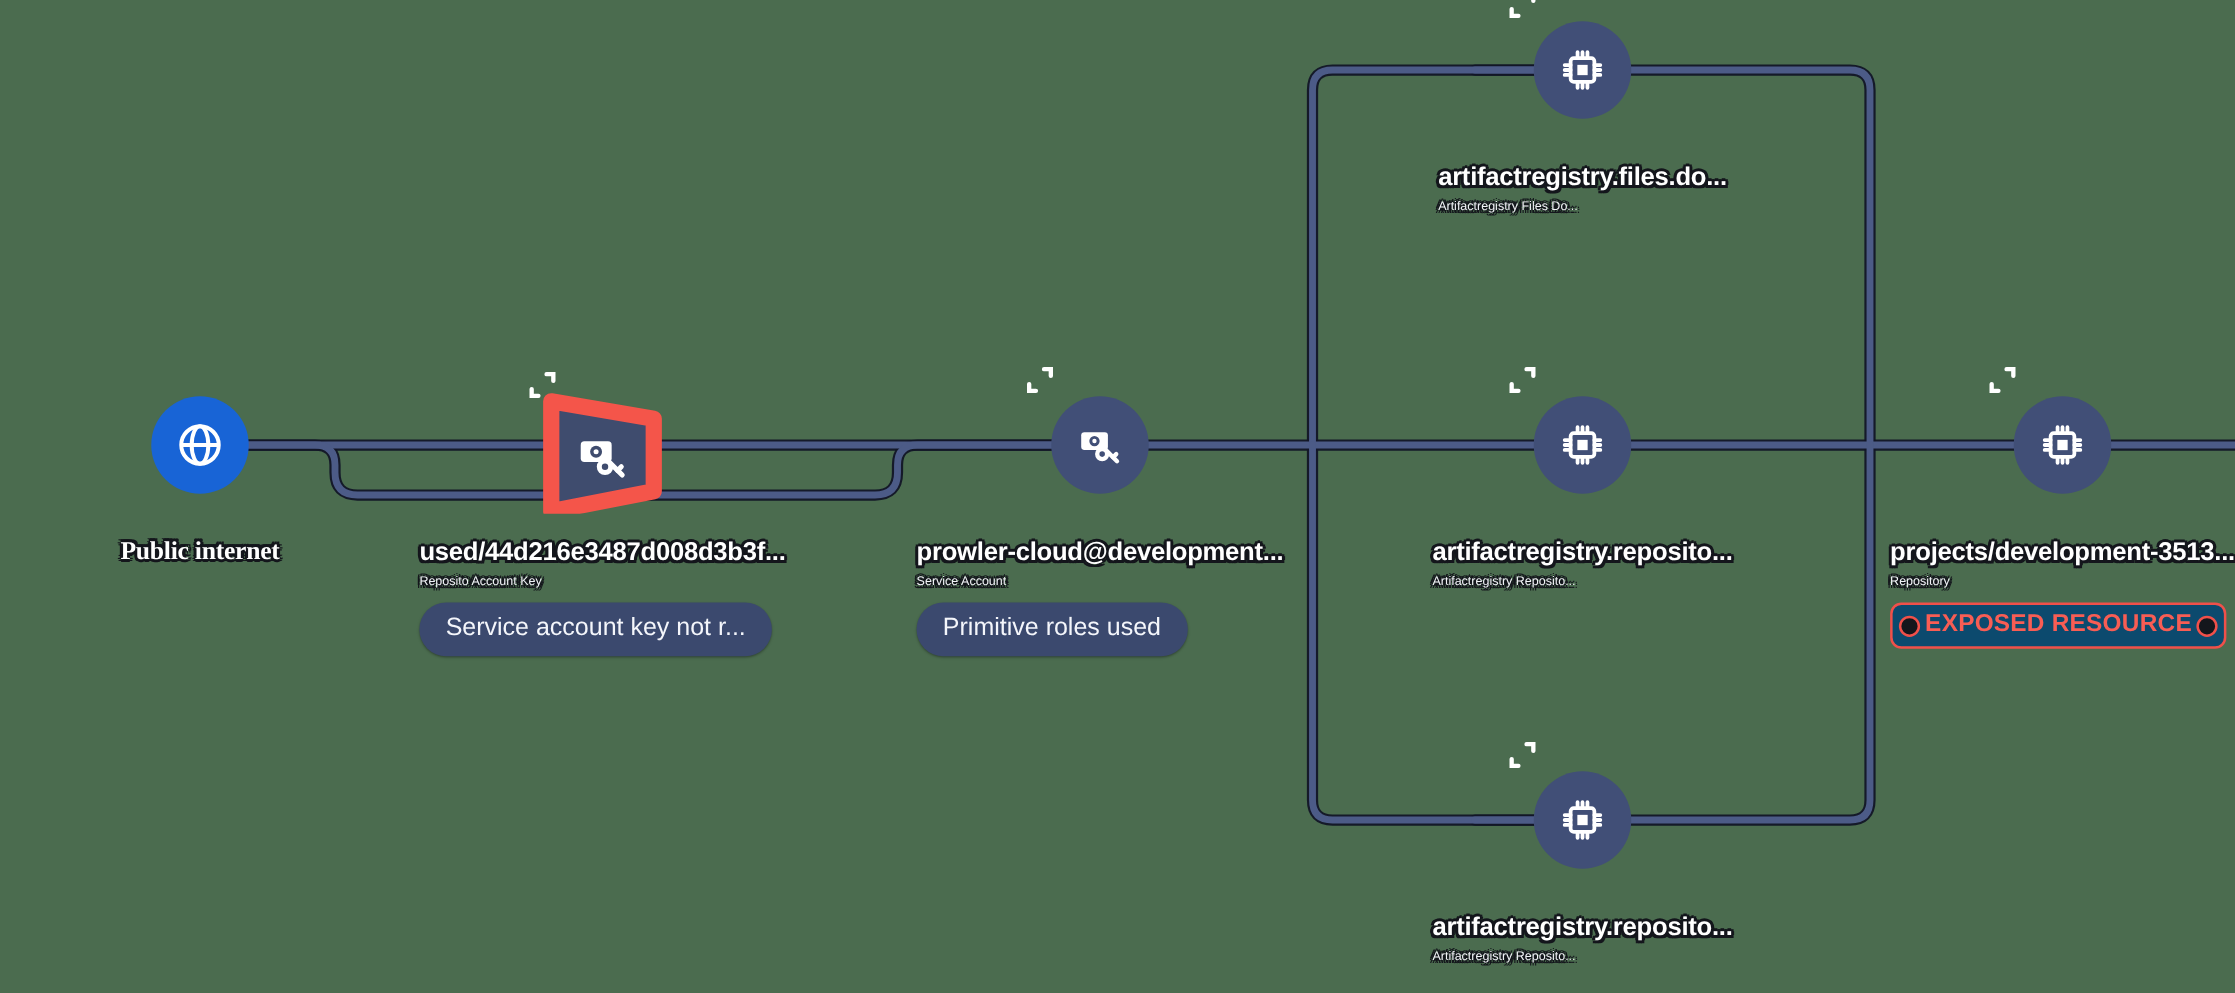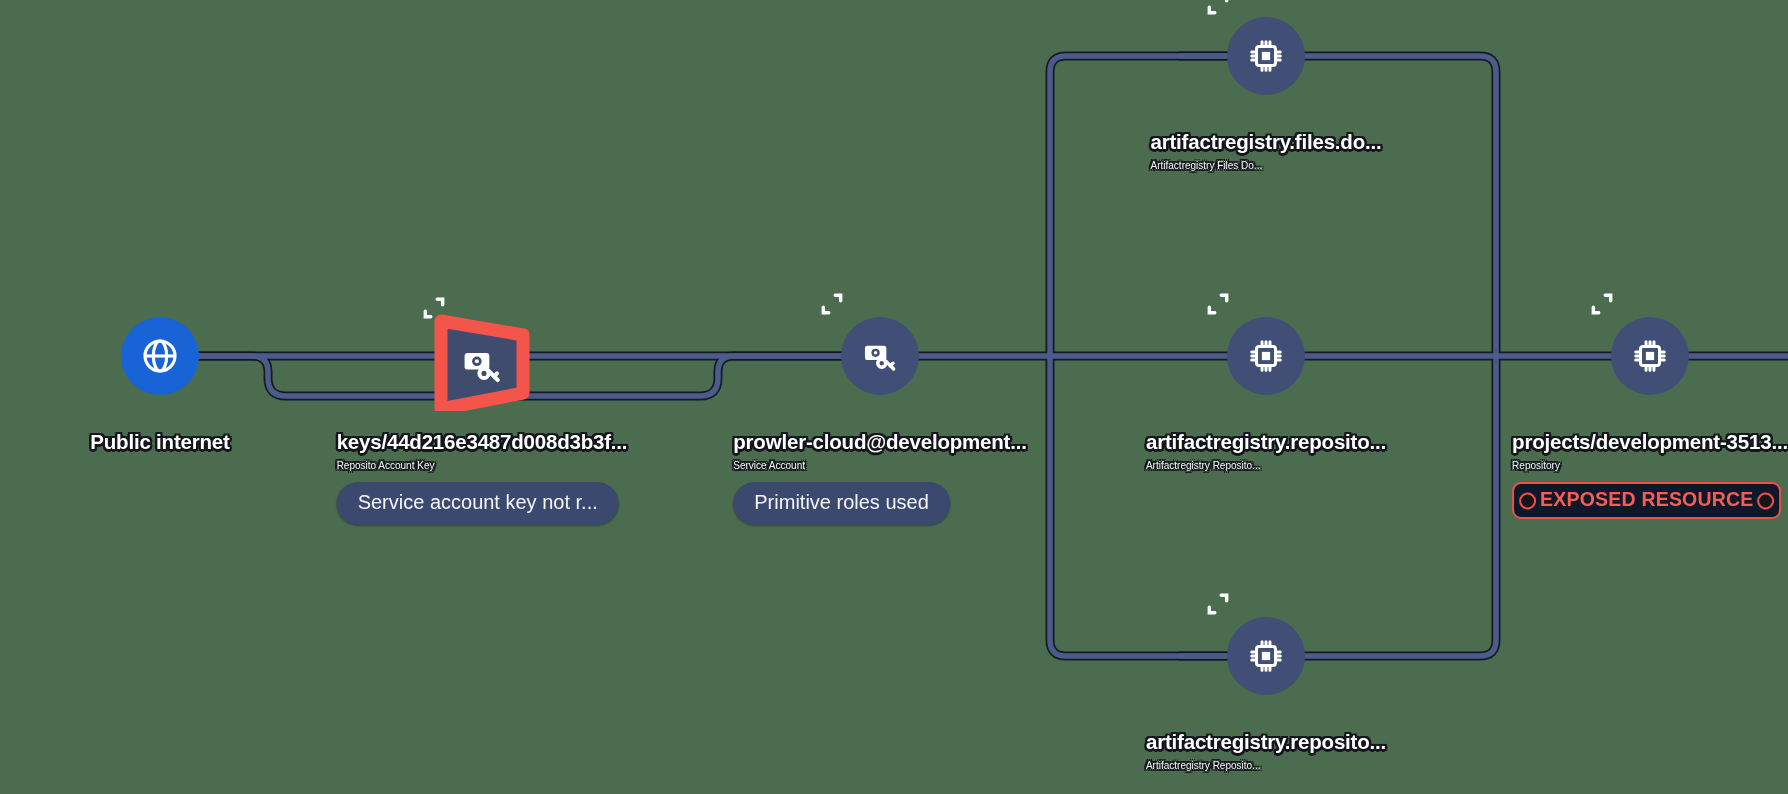--- a/index.html
+++ b/index.html
@@ -74,21 +74,21 @@
     font-size:20px;
     padding:9px 21px 11px;
     border-radius:22px;
     white-space:nowrap;
     box-shadow:0 1px 2px rgba(0,0,0,.35);
   }
   
   .exposed{
     margin-top:11px;
     position:relative;
-    background:#0f172a;
+    background:#0c4a6e;
     border:2.5px solid #f0504a;
     border-radius:9px;
     padding:4px 26px 6px;
     color:#f85d54;
     font-size:19.5px;font-weight:bold;
     letter-spacing:.2px;
     display:flex;align-items:center;justify-content:center;
   }
   .exposed .dot{
     position:absolute;width:13px;height:13px;border-radius:50%;
@@ -130,21 +130,21 @@
     <div class="circle globe">
       <span>
         <svg width="40" height="40" viewBox="0 0 24 24" fill="none" stroke="#ffffff" stroke-width="1.9">
           <circle cx="12" cy="12" r="9"></circle>
           <line x1="3" y1="12" x2="21" y2="12"></line>
           <ellipse cx="12" cy="12" rx="4" ry="9"></ellipse>
         </svg>
       </span>
     </div>
   </div>
-  <div class="labels" style="left:160px;top:430px;">
+  <div class="labels" style="left:160px;top:430px;font-family:Liberation Serif, serif;">
     <div class="title">Public internet</div>
   </div>
 
   <div class="trap-wrap" style="left:482px;top:356px;">
     <svg class="trap" viewBox="0 0 110 110">
       <polygon points="14,20 96,34 96,92 14,108" fill="#3f4c6e" stroke="#f4554a" stroke-width="13" stroke-linejoin="round"></polygon>
     </svg>
     <span style="position:absolute;left:33px;top:42px;">
       <svg width="44" height="44" viewBox="0 0 24 24" fill="#ffffff">
         <rect x="2.5" y="5.5" width="13.5" height="9" rx="1.6"></rect>
@@ -156,21 +156,21 @@
       </svg>
     </span>
     <span class="expand" style="left:-6px;top:-6px;">
       <svg width="26" height="26" viewBox="0 0 24 24" fill="none" stroke="#ffffff" stroke-width="3.2" stroke-linecap="round">
         <path d="M4 15 V20 H9"></path>
         <path d="M20 9 V4 H15"></path>
       </svg>
     </span>
   </div>
   <div class="labels" style="left:482px;top:430px;">
-    <div class="title">keys/44d216e3487d008d3b3f...</div>
+    <div class="title">used/44d216e3487d008d3b3f...</div>
     <div class="subtitle">Reposito Account Key</div>
     <div class="pills">
       <div class="pill">Service account key not r...</div>
     </div>
   </div>
 
   <div class="node" style="left:880px;top:356px;">
     <div class="circle">
       <span>
         <svg width="38" height="38" viewBox="0 0 24 24" fill="#ffffff">

